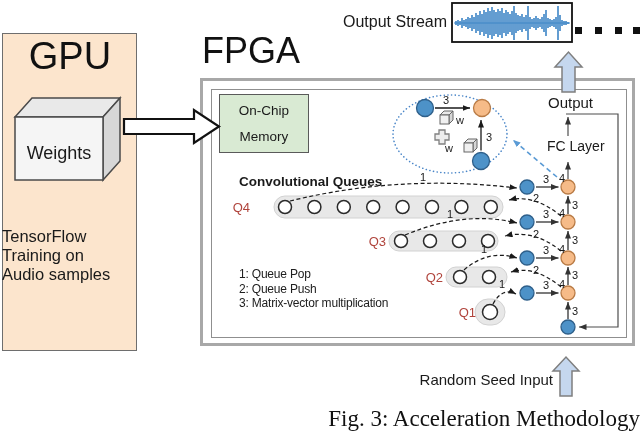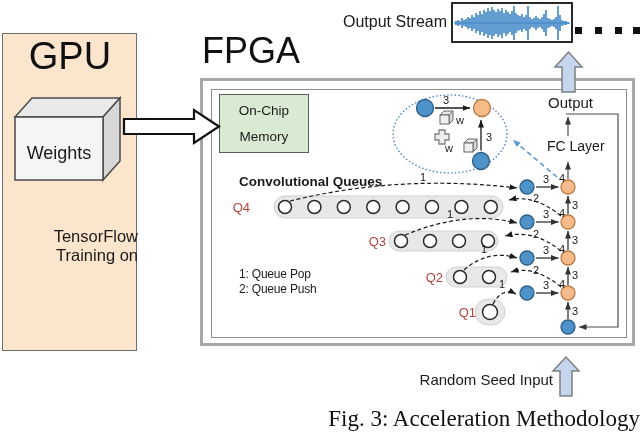--- a/index.html
+++ b/index.html
@@ -12,21 +12,21 @@
            background:var(--gpu-fill);border:1.5px solid #6e6e6e;}
   #fpga-outer{left:200px;top:78px;width:429px;height:262px;border:3px solid #a8a8a8;}
   #fpga-inner{left:211px;top:89px;width:414px;height:247px;border:1px solid #8f8f8f;}
   #onchip-box{left:219px;top:94px;width:88px;height:57px;background:var(--onchip-fill);
               border:1.5px solid #5a5a5a;display:flex;flex-direction:column;
               align-items:center;justify-content:center;font-size:13.5px;line-height:16px;color:#1a1a1a;gap:10px;}
 
   
   #gpu-title{left:2px;top:37px;width:136px;text-align:center;font-size:38px;line-height:38px;color:#111;}
   #fpga-title{left:202px;top:33px;font-size:36px;line-height:36px;color:#111;}
-  #gpu-desc{left:2px;top:227px;width:136px;text-align:right;font-size:16.5px;line-height:19px;color:#1a1a1a;}
+  #gpu-desc{left:2px;top:227px;width:136px;text-align:left;font-size:16.5px;line-height:19px;color:#1a1a1a;}
   #output-stream-label{left:343px;top:13px;font-size:16px;color:#1a1a1a;}
   #random-seed-label{left:400px;top:371px;width:153px;text-align:right;font-size:15px;color:#1a1a1a;}
   #legend{left:239px;top:267px;font-size:12px;line-height:14.6px;letter-spacing:-0.2px;color:#202020;}
   #figure-caption{left:0;top:406px;width:640px;text-align:right;
                   font-family:"Liberation Serif",serif;font-size:23px;color:#111;}
 
   
   svg{position:absolute;left:0;top:0;pointer-events:none;}
   svg text{font-family:"Liberation Sans",sans-serif;fill:#1a1a1a;}
   .num{font-size:11px;}
@@ -54,36 +54,38 @@
 </head>
 <body>
 
 <div id="stage">
 
   <div class="abs" id="gpu-box"></div>
   <div class="abs" id="gpu-title">GPU</div>
   <div class="abs" id="gpu-desc">
     <div>TensorFlow</div>
     <div>Training on</div>
+    <div>Audio samples</div>
   </div>
 
   <div class="abs" id="fpga-title">FPGA</div>
   <div class="abs" id="fpga-outer"></div>
   <div class="abs" id="fpga-inner"></div>
   <div class="abs" id="onchip-box">
     <div>On-Chip</div>
     <div>Memory</div>
   </div>
 
   <div class="abs" id="random-seed-label">Random Seed Input</div>
   <div class="abs" id="output-stream-label">Output Stream</div>
 
   <div class="abs" id="legend">
     <div>1: Queue Pop</div>
     <div>2: Queue Push</div>
+    <div>3: Matrix-vector multiplication</div>
   </div>
 
   <div class="abs" id="figure-caption">Fig. 3: Acceleration Methodology</div>
 
   <svg width="640" height="440" viewBox="0 0 640 440">
     <defs>
       <marker id="ah-dark" markerUnits="userSpaceOnUse" markerWidth="9" markerHeight="8" refX="7.5" refY="3" orient="auto">
         <path d="M0 0 L7.5 3 L0 6 Z" fill="#1a1a1a"></path>
       </marker>
       <marker id="ah-gray" markerUnits="userSpaceOnUse" markerWidth="9" markerHeight="8" refX="7.5" refY="3" orient="auto">

